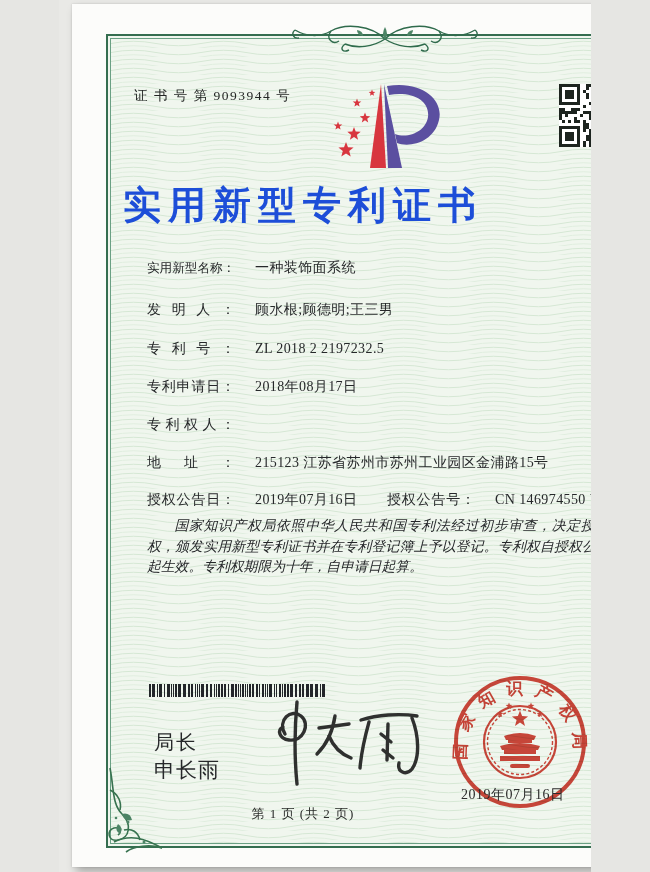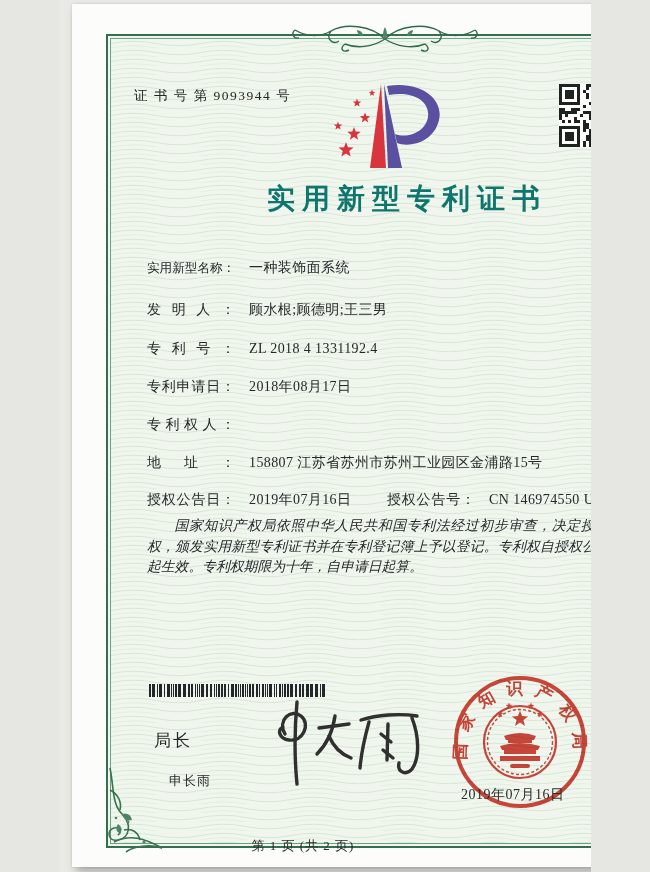--- a/index.html
+++ b/index.html
@@ -7,42 +7,42 @@
          font-family:"Liberation Serif","DejaVu Serif",serif;color:#26282a;}
   .paper{position:absolute;left:13px;top:4px;width:626px;height:863px;background:#fcfcfa;
          box-shadow:4px 5px 9px rgba(0,0,0,.28),0 0 2px rgba(0,0,0,.15);}
   .frame-outer{position:absolute;left:47px;top:34px;width:558px;height:814px;
          border:2.5px solid #35male;border:2.5px solid #356e50;box-sizing:border-box;background:#f0f6ee;}
   .frame-inner{position:absolute;left:2px;top:2px;right:2px;bottom:2px;border:1px solid #6aa084;overflow:hidden;}
   .guilloche{position:absolute;left:0;top:0;}
   .cert-no{position:absolute;left:75px;top:87px;font-size:13.5px;letter-spacing:1.5px;color:#232624;}
   .logo{position:absolute;left:268px;top:84px;}
   .qr{position:absolute;left:500px;top:84px;}
-  .title{position:absolute;left:0;right:44px;top:180px;margin:0;text-align:right;
-         font-size:28px;font-weight:600;letter-spacing:7px;color:#0f766e;}
+  .title{position:absolute;left:0;right:44px;top:180px;margin:0;text-align:center;
+         font-size:38px;font-weight:600;letter-spacing:7px;color:#1d4ed8;}
   #fields{position:absolute;left:88px;top:0;width:0;height:0;}
   .field-row{position:absolute;left:0;top:0;width:500px;white-space:nowrap;font-size:14px;color:#26282a;}
   .field-label{display:inline-flex;width:88px;justify-content:space-between;vertical-align:baseline;}
   .field-label.tight{font-size:12.6px;}
-  .field-value{margin-left:14px;letter-spacing:.4px;}
+  .field-value{margin-left:20px;letter-spacing:.4px;}
   .field-col2{position:absolute;left:240px;top:0;white-space:nowrap;}
   .body-text{position:absolute;left:88px;top:516px;width:491px;font-size:13.8px;line-height:20.6px;
          font-style:italic;text-align:justify;color:#242629;}
   .body-text p{margin:0;text-indent:2em;}
   .barcode{position:absolute;left:90px;top:684px;}
-  .signer-title{position:absolute;left:95px;top:729px;font-size:17px;letter-spacing:2px;}
-  .signer-name{position:absolute;left:110px;top:756px;font-size:13px;letter-spacing:1px;margin-top:16px;}
+  .signer-title{position:absolute;left:95px;top:729px;font-size:20px;letter-spacing:2px;}
+  .signer-name{position:absolute;left:95px;top:756px;font-size:21px;letter-spacing:1px;}
   .signature{position:absolute;left:198px;top:694px;}
   .seal{position:absolute;left:391px;top:672px;mix-blend-mode:multiply;opacity:.93;}
   .seal-date{position:absolute;left:402px;top:786px;font-size:14px;letter-spacing:.5px;color:#2b2b2b;z-index:5;}
   .corner{position:absolute;}
   .corner-left{left:45px;top:760px;}
   .corner-right{left:543px;top:760px;transform:scaleX(-1);}
   .ornament-top{position:absolute;left:228px;top:22px;}
-  .footer{position:absolute;left:0;right:44px;top:837px;text-align:center;font-size:13px;letter-spacing:1px;color:#2a2c2a;}
+  .footer{position:absolute;left:0;right:44px;top:805px;text-align:center;font-size:13px;letter-spacing:1px;color:#2a2c2a;}
 </style>
 </head>
 <body>
 
 <div class="photo">
   <div class="paper"></div>
 
   <div class="frame-outer">
     <div class="frame-inner">
       <svg class="guilloche" width="552" height="808">
@@ -325,41 +325,41 @@
           <span>发</span>
           <span>明</span>
           <span>人</span>
           <span>：</span>
         </span><span class="field-value">顾水根;顾德明;王三男</span></div>
       <div class="field-row" style="top: 340px;"><span class="field-label">
           <span>专</span>
           <span>利</span>
           <span>号</span>
           <span>：</span>
-        </span><span class="field-value">ZL 2018 4 1331192.4</span></div>
+        </span><span class="field-value">ZL 2018 2 2197232.5</span></div>
       <div class="field-row" style="top: 378px;"><span class="field-label">
           <span>专</span>
           <span>利</span>
           <span>申</span>
           <span>请</span>
           <span>日</span>
           <span>：</span>
         </span><span class="field-value">2018年08月17日</span></div>
       <div class="field-row" style="top: 416px;"><span class="field-label">
           <span>专</span>
           <span>利</span>
           <span>权</span>
           <span>人</span>
           <span>：</span>
         </span></div>
       <div class="field-row" style="top: 454px;"><span class="field-label">
           <span>地</span>
           <span>址</span>
           <span>：</span>
-        </span><span class="field-value">158807 江苏省苏州市苏州工业园区金浦路15号</span></div>
+        </span><span class="field-value">215123 江苏省苏州市苏州工业园区金浦路15号</span></div>
       <div class="field-row" style="top: 491px;"><span class="field-label">
           <span>授</span>
           <span>权</span>
           <span>公</span>
           <span>告</span>
           <span>日</span>
           <span>：</span>
         </span><span class="field-value">2019年07月16日</span><span class="field-col2"><span class="field-label">
             <span>授</span>
             <span>权</span>

